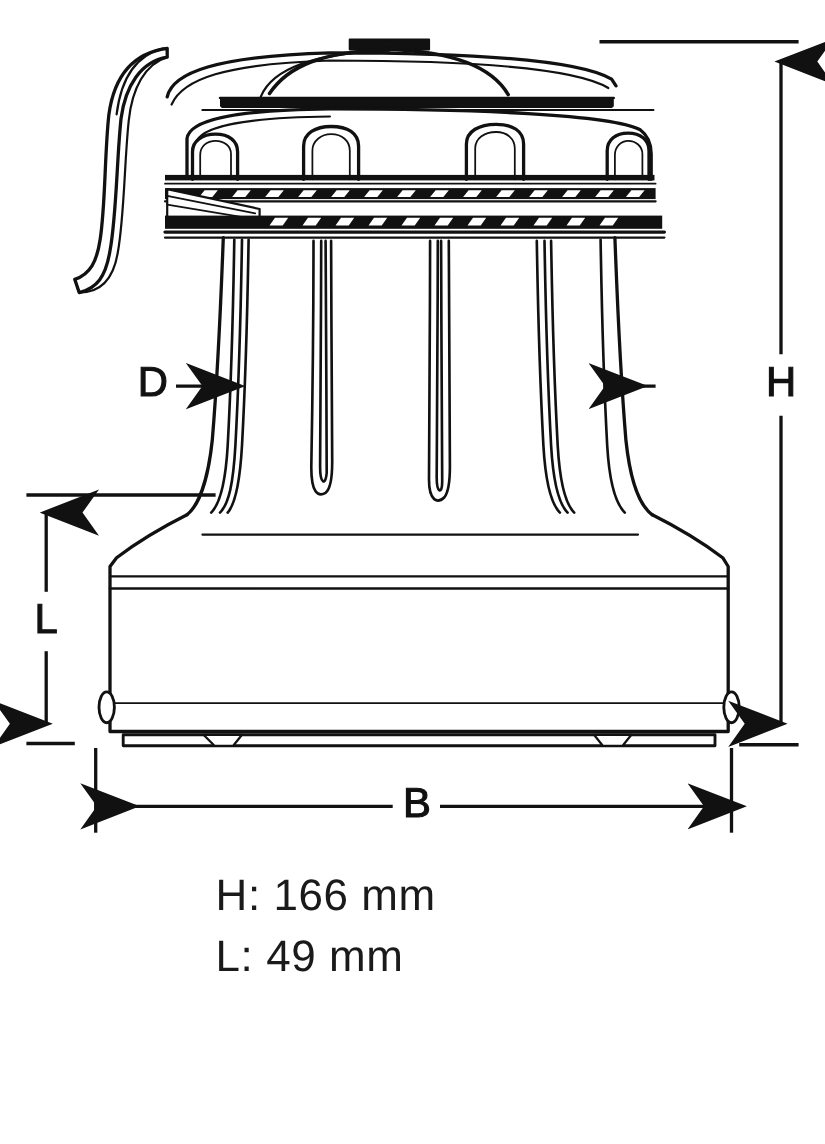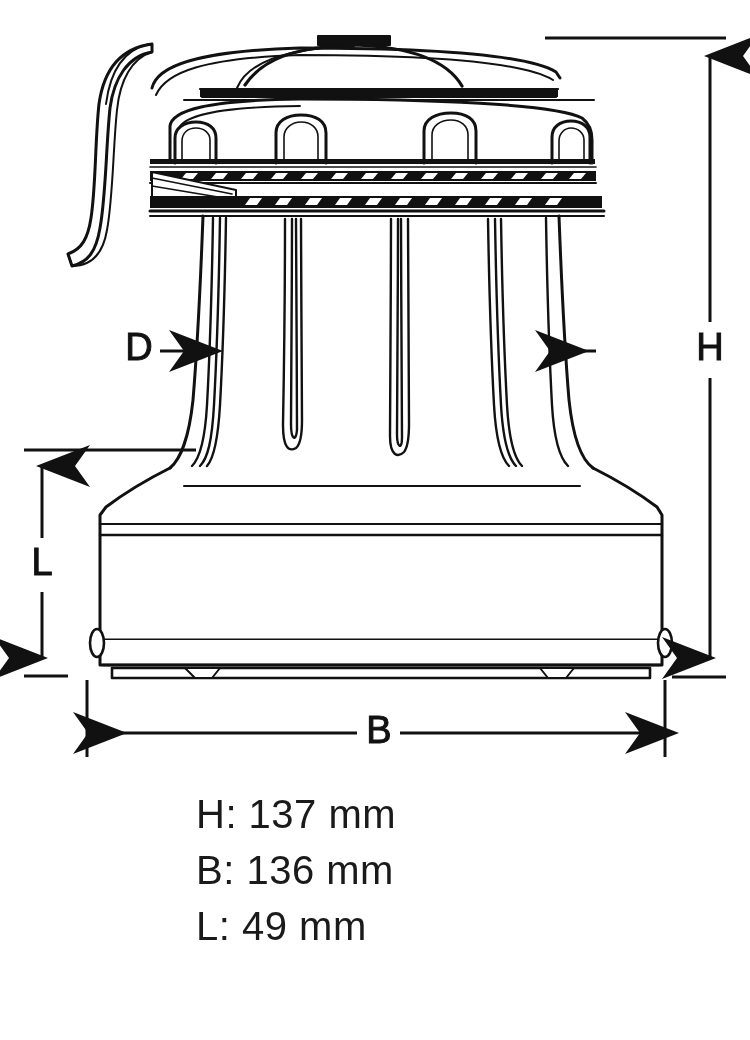--- a/index.html
+++ b/index.html
@@ -238,18 +238,17 @@
 
       <g>
         <path d="M160,351 L196,351" stroke-width="3" marker-end="url(#arrRight)"></path>
         <path d="M596,351 L562,351" stroke-width="3" marker-end="url(#arrLeft)"></path>
         <text class="dim-label" x="139" y="350">D</text>
       </g>
     </g>
   </svg>
 
   <div class="spec-list">
-    <div class="spec-row">H: 137 mm</div>
-    <div class="spec-row">B: 136 mm</div>
+    <div class="spec-row">H: 166 mm</div>
     <div class="spec-row">L: 49 mm</div>
   </div>
 
 </div>
 
 </body></html>

